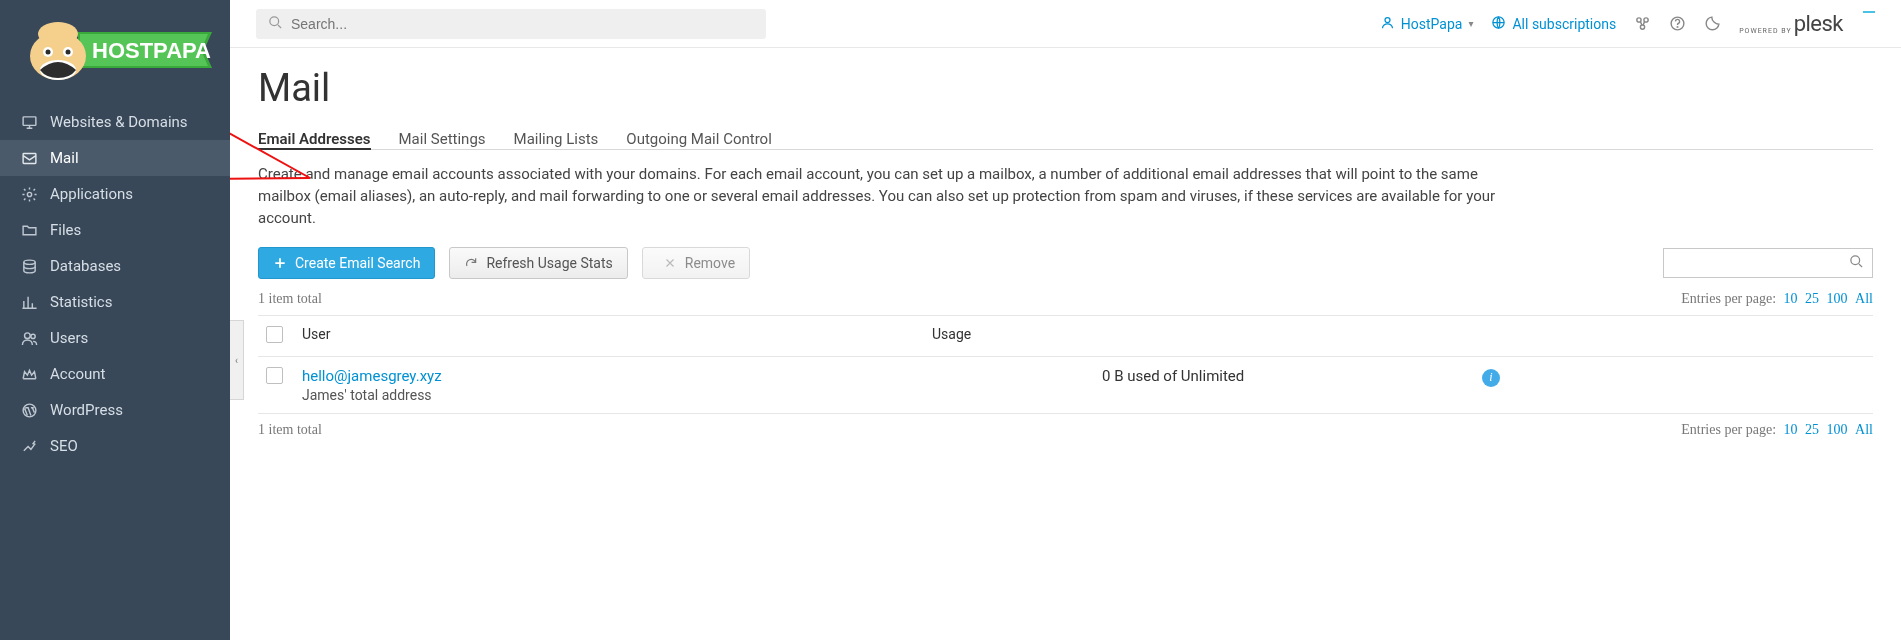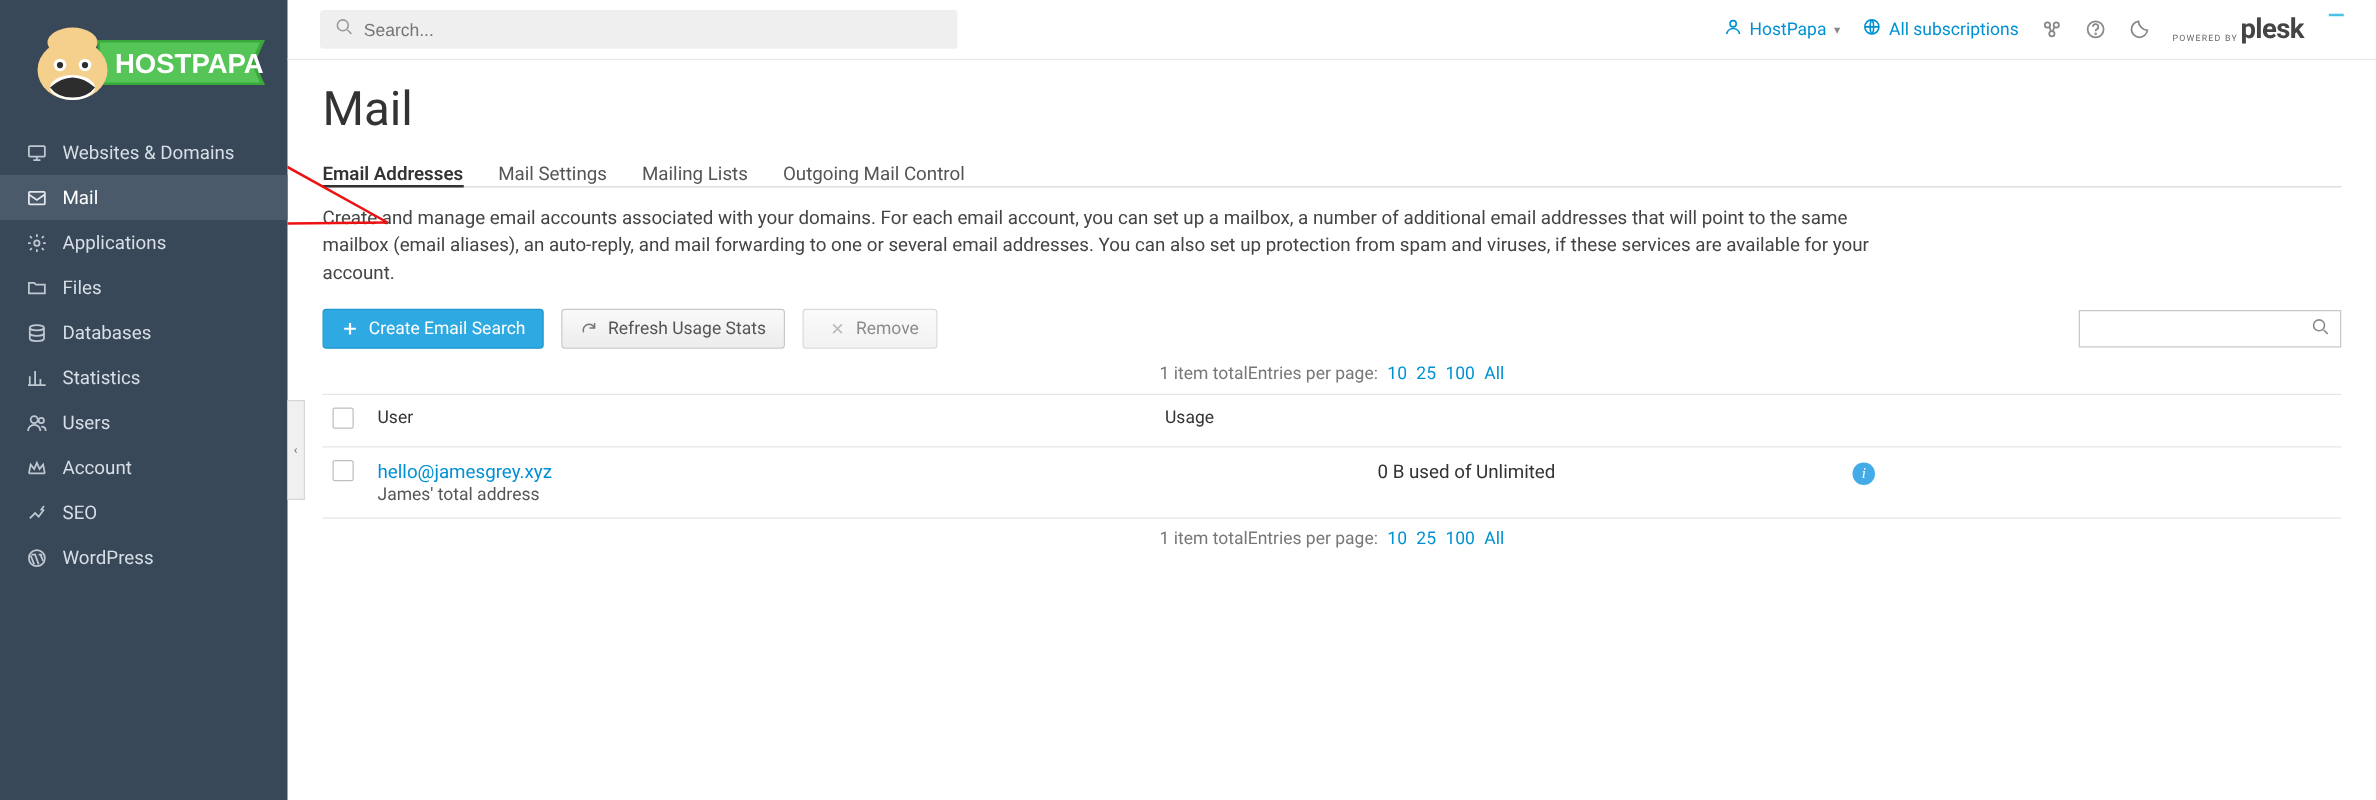--- a/index.html
+++ b/index.html
@@ -106,21 +106,21 @@
 .plesk-logo .powered {
   font-size: 7px;
   letter-spacing: 1px;
   color: #666;
   align-self: flex-end;
   margin-right: 2px;
 }
 .plesk-logo .brand {
   font-size: 22px;
   color: #444;
-  font-weight: 700;
+  font-weight: 400;
   letter-spacing: -0.5px;
 }
 .plesk-logo .underline {
   width: 12px;
   height: 2px;
   background: #4ac2e6;
   margin-left: 20px;
   margin-top: -2px;
 }
 .content {
@@ -195,25 +195,26 @@
   padding: 0 8px;
 }
 .filterbox input {
   border: none;
   outline: none;
   flex: 1;
   font-size: 13px;
 }
 .paging-row {
   display: flex;
-  justify-content: center;
+  justify-content: space-between;
   align-items: center;
   font-size: 14px;
   color: #777;
   margin: 8px 0;
+  font-family: Liberation Serif, serif;
 }
 .paging-row .perpage a {
   color: #0091d4;
   text-decoration: none;
   margin-left: 4px;
   cursor: pointer;
 }
 .table {
   border-top: 1px solid #e6e6e6;
   border-bottom: 1px solid #e6e6e6;
@@ -368,34 +369,34 @@
     <span class="icn">
         <svg viewBox="0 0 24 24" fill="none" stroke="currentColor" stroke-width="2">
           <path d="M3 18h18M3 18l2-10 4 5 3-7 3 7 4-5 2 10"></path>
         </svg>
       </span>
     <span>Account</span>
   </div>
   <div class="side-item">
     <span class="icn">
         <svg viewBox="0 0 24 24" fill="none" stroke="currentColor" stroke-width="2">
+          <circle cx="12" cy="12" r="9"></circle>
+          <path d="M5 9l4 10M10 8l4 11M16 8l3 7M6 8h5M14 8h4"></path>
+        </svg>
+      </span>
+    <span>WordPress</span>
+  </div>
+  <div class="side-item">
+    <span class="icn">
+        <svg viewBox="0 0 24 24" fill="none" stroke="currentColor" stroke-width="2">
           <path d="M4 18l6-6 4 4 6-8"></path>
           <path d="M20 4l-3 4 3 1"></path>
         </svg>
       </span>
     <span>SEO</span>
-  </div>
-  <div class="side-item">
-    <span class="icn">
-        <svg viewBox="0 0 24 24" fill="none" stroke="currentColor" stroke-width="2">
-          <circle cx="12" cy="12" r="9"></circle>
-          <path d="M5 9l4 10M10 8l4 11M16 8l3 7M6 8h5M14 8h4"></path>
-        </svg>
-      </span>
-    <span>WordPress</span>
   </div>
 </div>
 
 <div class="main">
   <div class="topbar">
     <div class="searchbox">
       <span><svg width="15" height="15" viewBox="0 0 24 24" fill="none" stroke="#999" stroke-width="2">
             <circle cx="10" cy="10" r="7"></circle>
             <path d="M21 21l-5-5"></path>
           </svg></span>

